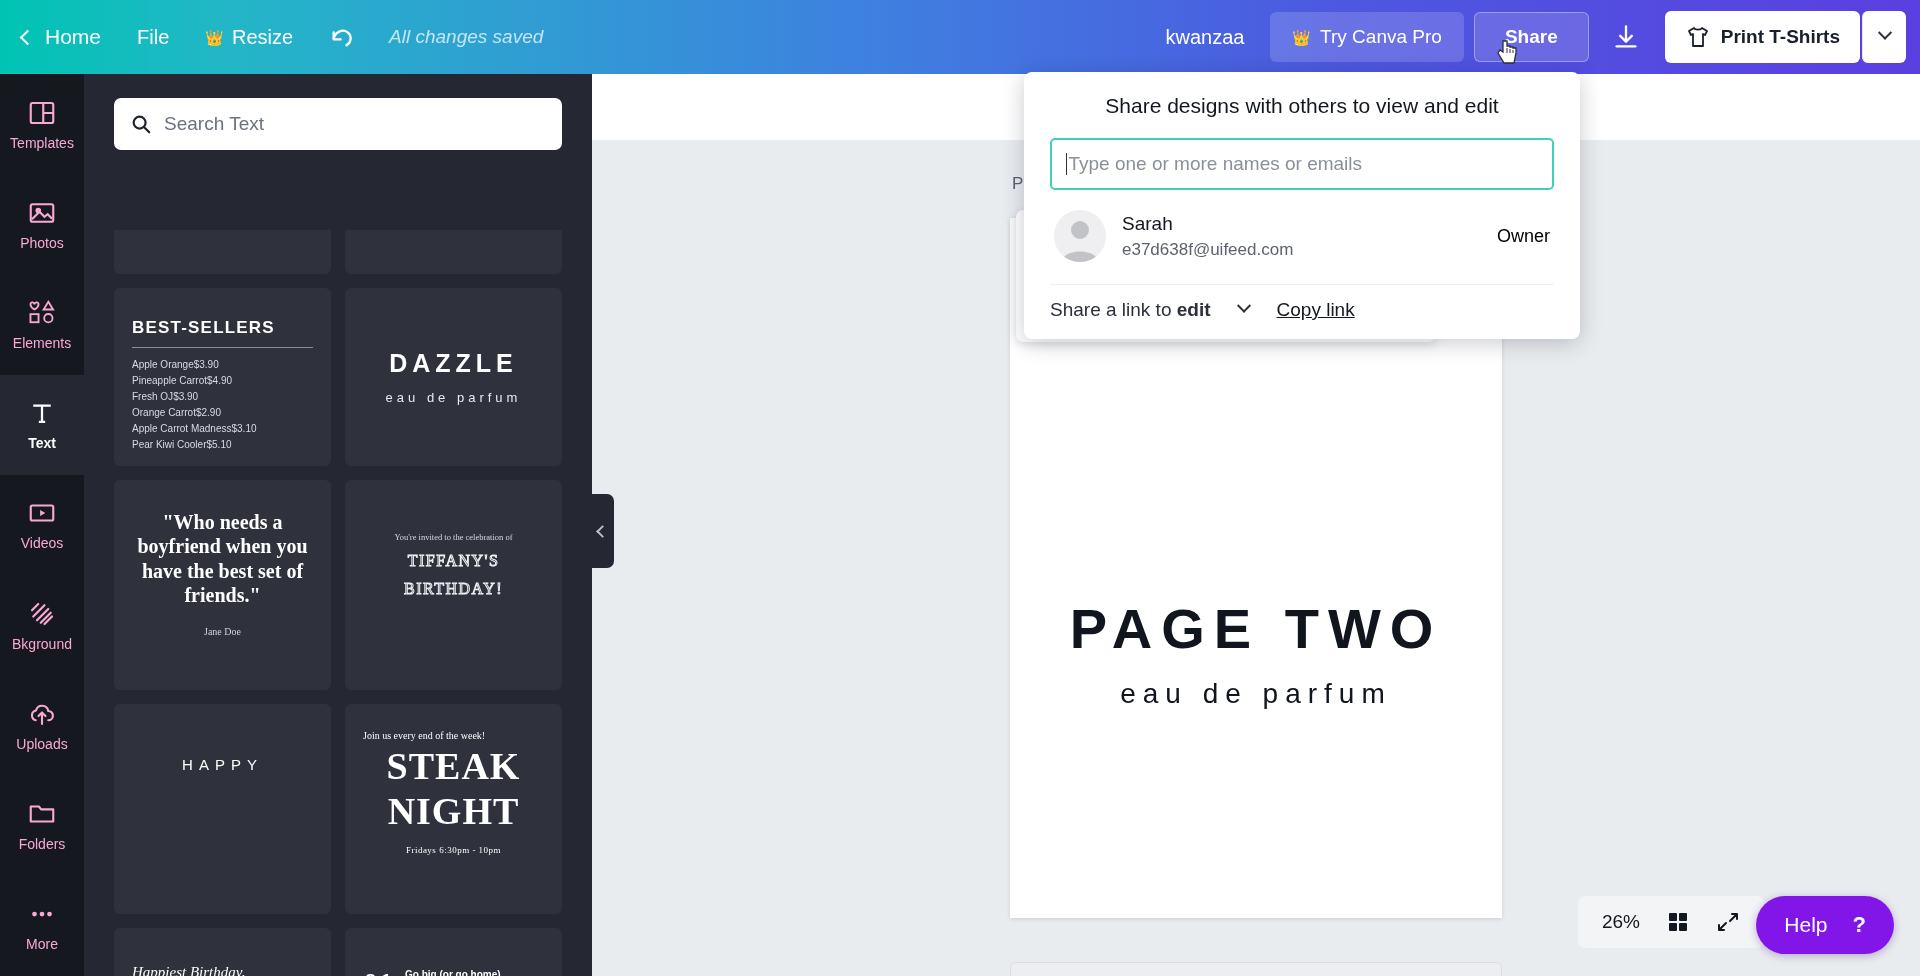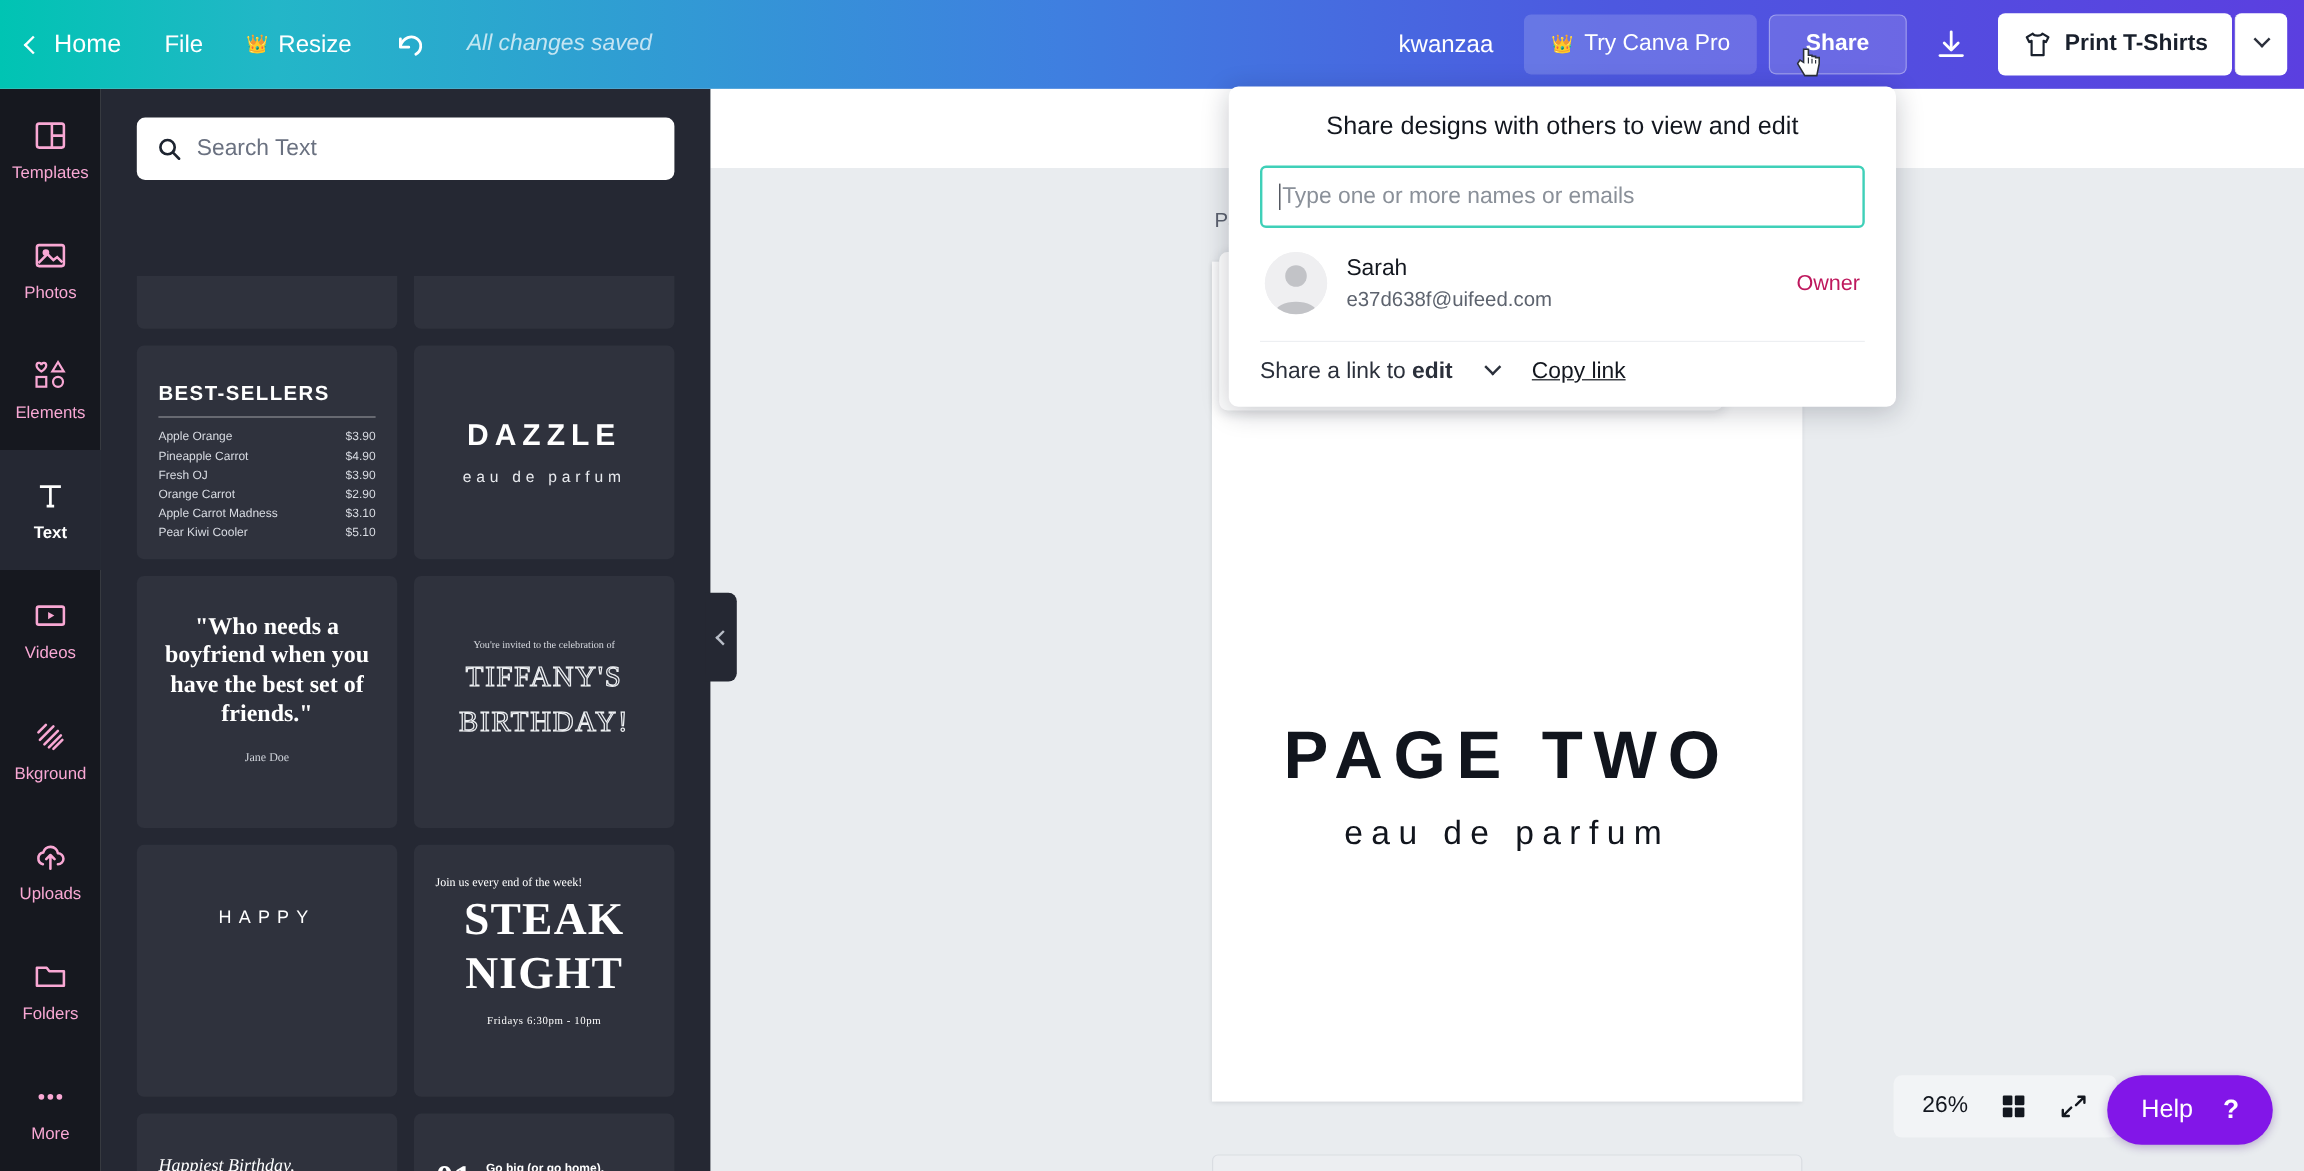--- a/index.html
+++ b/index.html
@@ -113,38 +113,38 @@
     position: relative; cursor: pointer;
   }
   .card.h-small { height: 84px; }
   .card.h-norm { height: 178px; }
   .card.h-tall { height: 210px; }
   .card-inner { position: absolute; inset: 0; padding: 16px 18px; color: #fff; }
 
   
   .menu-title { font-size: 17px; font-weight: bold; letter-spacing: 1.2px; margin-top: 14px; }
   .menu-rule { height: 1px; background: rgba(255,255,255,.45); margin: 9px 0 11px 0; }
-  .menu-row { display: flex; justify-content: space-between; font-size: 10px; color: #d8dbe2; margin-bottom: 5px; }
+  .menu-row { display: flex; justify-content: flex-start; font-size: 10px; color: #d8dbe2; margin-bottom: 5px; }
 
   
   .c-center { display: flex; flex-direction: column; align-items: center; justify-content: center; height: 100%; }
   .dazzle-t { font-size: 25px; font-weight: bold; letter-spacing: 5px; }
   .dazzle-s { font-size: 13px; letter-spacing: 4px; margin-top: 12px; color: #e8eaee; }
 
   
   .quote {
     font-family: "Liberation Serif", serif; font-weight: bold;
     font-size: 20px; line-height: 1.22; text-align: center; margin-top: 14px;
   }
   .quote-by { font-family: "Liberation Serif", serif; font-size: 10px; text-align: center; margin-top: 18px; color: #cfd3da; }
 
   
   .tif-pre { font-family: "Liberation Serif", serif; font-size: 8.5px; text-align: center; color: #d7dae0; margin-top: 36px; }
   .tif-t {
-    font-family: "Liberation Serif", serif; font-size: 24px; text-align: center;
+    font-family: "Liberation Serif", serif; font-size: 16px; text-align: center;
     letter-spacing: 1.5px; line-height: 1.12; margin-top: 10px;
     color: transparent; -webkit-text-stroke: 1px #eef0f3;
   }
 
   
   .hap { font-size: 15px; letter-spacing: 6px; text-align: center; margin-top: 36px; }
   .hol { font-family: "Liberation Serif", serif; font-style: italic; font-size: 38px; text-align: center; margin-top: 4px; }
 
   
   .steak-pre { font-family: "Liberation Serif", serif; font-size: 10px; margin-top: 10px; }
@@ -239,21 +239,21 @@
   }
   .popup-input input::placeholder { color: #8a9099; }
   .person { display: flex; align-items: center; gap: 16px; padding: 20px 4px 22px 4px; }
   .p-avatar {
     width: 52px; height: 52px; border-radius: 50%; background: #efeff1; flex: none;
     position: relative; overflow: hidden;
   }
   .p-meta { flex: 1; }
   .p-name { font-size: 19px; color: #13171f; }
   .p-mail { font-size: 17px; color: #5d636e; margin-top: 5px; }
-  .p-role { font-size: 18px; color: #be185d; }
+  .p-role { font-size: 18px; color: #000000; }
   .share-row {
     display: flex; align-items: center; justify-content: flex-start; gap: 28px;
     padding-top: 14px; border-top: 1px solid #edeff2;
   }
   .share-link-txt { font-size: 19px; color: #2b303b; }
   .share-link-txt b { font-weight: bold; }
   .copy-link {
     font-size: 19px; color: #13171f; text-decoration: underline; cursor: pointer;
   }
   .chev-dn {

